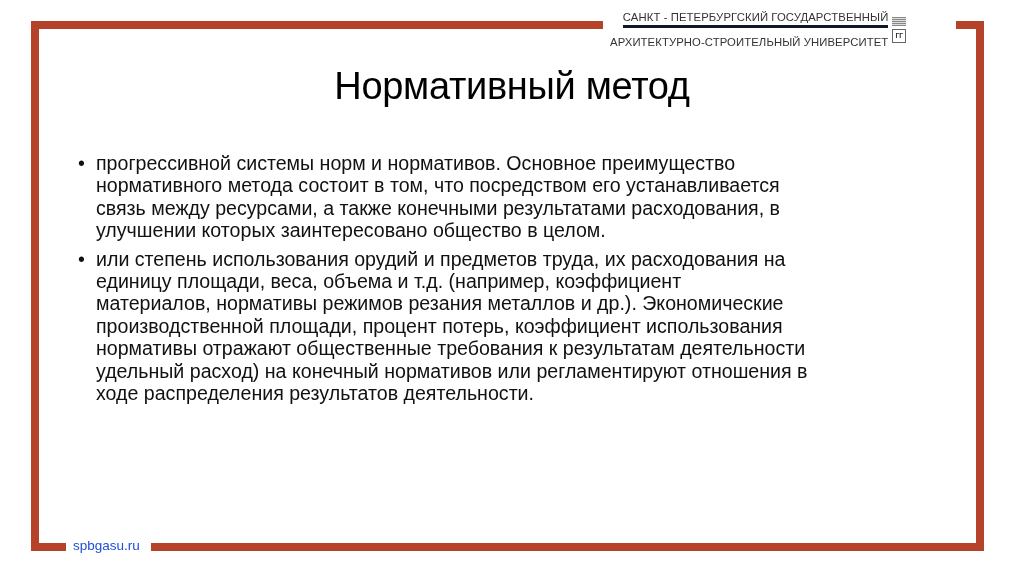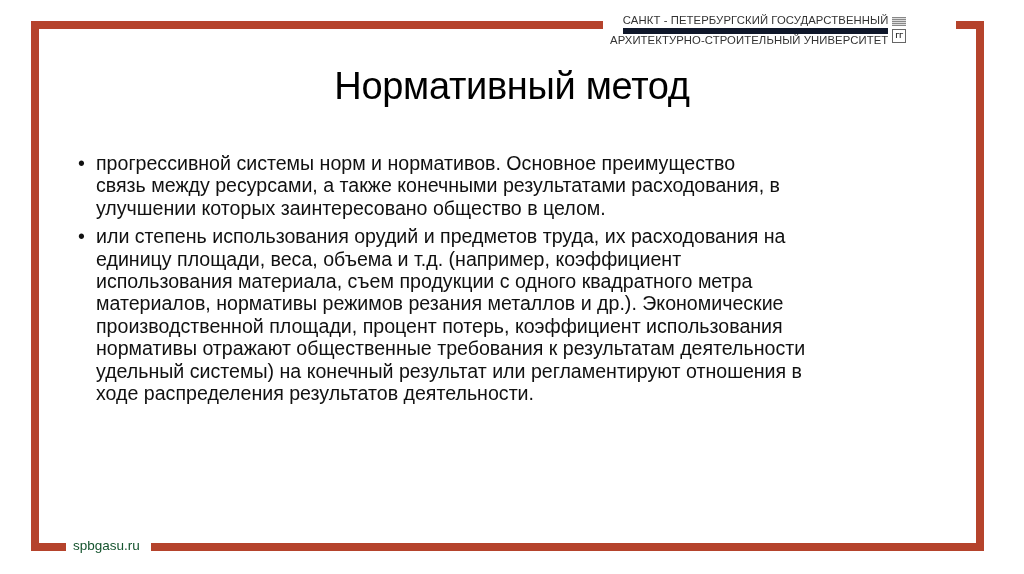--- a/index.html
+++ b/index.html
@@ -43,27 +43,27 @@
       display: flex;
       flex-direction: column;
       align-items: flex-end;
       font-family: "Liberation Sans", sans-serif;
       font-size: 11.3px;
       line-height: 13px;
       color: #333333;
       letter-spacing: 0.1px;
     }
     .brand-line1 {
-      border-bottom: 6px solid #0f172a;
+      border-bottom: 3px solid #0f172a;
       padding-bottom: 1px;
       white-space: nowrap;
     }
     .brand-line2 {
       white-space: nowrap;
-      padding-top: 0;
+      padding-top: 8px;
     }
     .brand-logo {
       width: 14px;
       height: 26px;
       margin-left: 4px;
       display: flex;
       flex-direction: column;
       justify-content: space-between;
     }
     .logo-top {
@@ -118,21 +118,21 @@
     .bullet-item b { font-weight: bold; }
     .line { display: block; white-space: nowrap; }
 
     .footer-url {
       position: absolute;
       left: 73px;
       top: 538px;
       font-family: "Liberation Sans", sans-serif;
       font-size: 13.5px;
       line-height: 16px;
-      color: #14532d;
+      color: #1d4ed8;
     }
   </style>
 </head>
 <body>
 
 <div class="bar top-left-bar"></div>
 <div class="bar top-right-bar"></div>
 <div class="bar left-bar"></div>
 <div class="bar right-bar"></div>
 <div class="bar bottom-left-bar"></div>
@@ -148,29 +148,29 @@
     <div class="logo-bottom">ГГ</div>
   </div>
 </div>
 
 <div class="slide-title">Нормативный метод</div>
 
 <div class="content">
   <div class="bullet-item">
     <span class="bullet-dot">•</span>
     <span class="line">прогрессивной системы норм и нормативов. Основное преимущество</span>
+    <span class="line">нормативного метода состоит в том, что посредством его устанавливается</span>
     <span class="line">связь между ресурсами, а также конечными результатами расходования, в</span>
     <span class="line">улучшении которых заинтересовано общество в целом.</span>
   </div>
   <div class="bullet-item">
     <span class="bullet-dot">•</span>
     <span class="line">или степень использования орудий и предметов труда, их расходования на</span>
     <span class="line">единицу площади, веса, объема и т.д. (например, коэффициент</span>
-    <span class="line">использования материала, съем продукции с одного квадратного метра</span>
     <span class="line">материалов, нормативы режимов резания металлов и др.). Экономические</span>
     <span class="line">производственной площади, процент потерь, коэффициент использования</span>
     <span class="line">нормативы отражают общественные требования к результатам деятельности</span>
-    <span class="line">удельный системы) на конечный результат или регламентируют отношения в</span>
+    <span class="line">удельный расход) на конечный нормативов или регламентируют отношения в</span>
     <span class="line">ходе распределения результатов деятельности.</span>
   </div>
 </div>
 
 <a class="footer-url">spbgasu.ru</a>
 
 </body></html>

